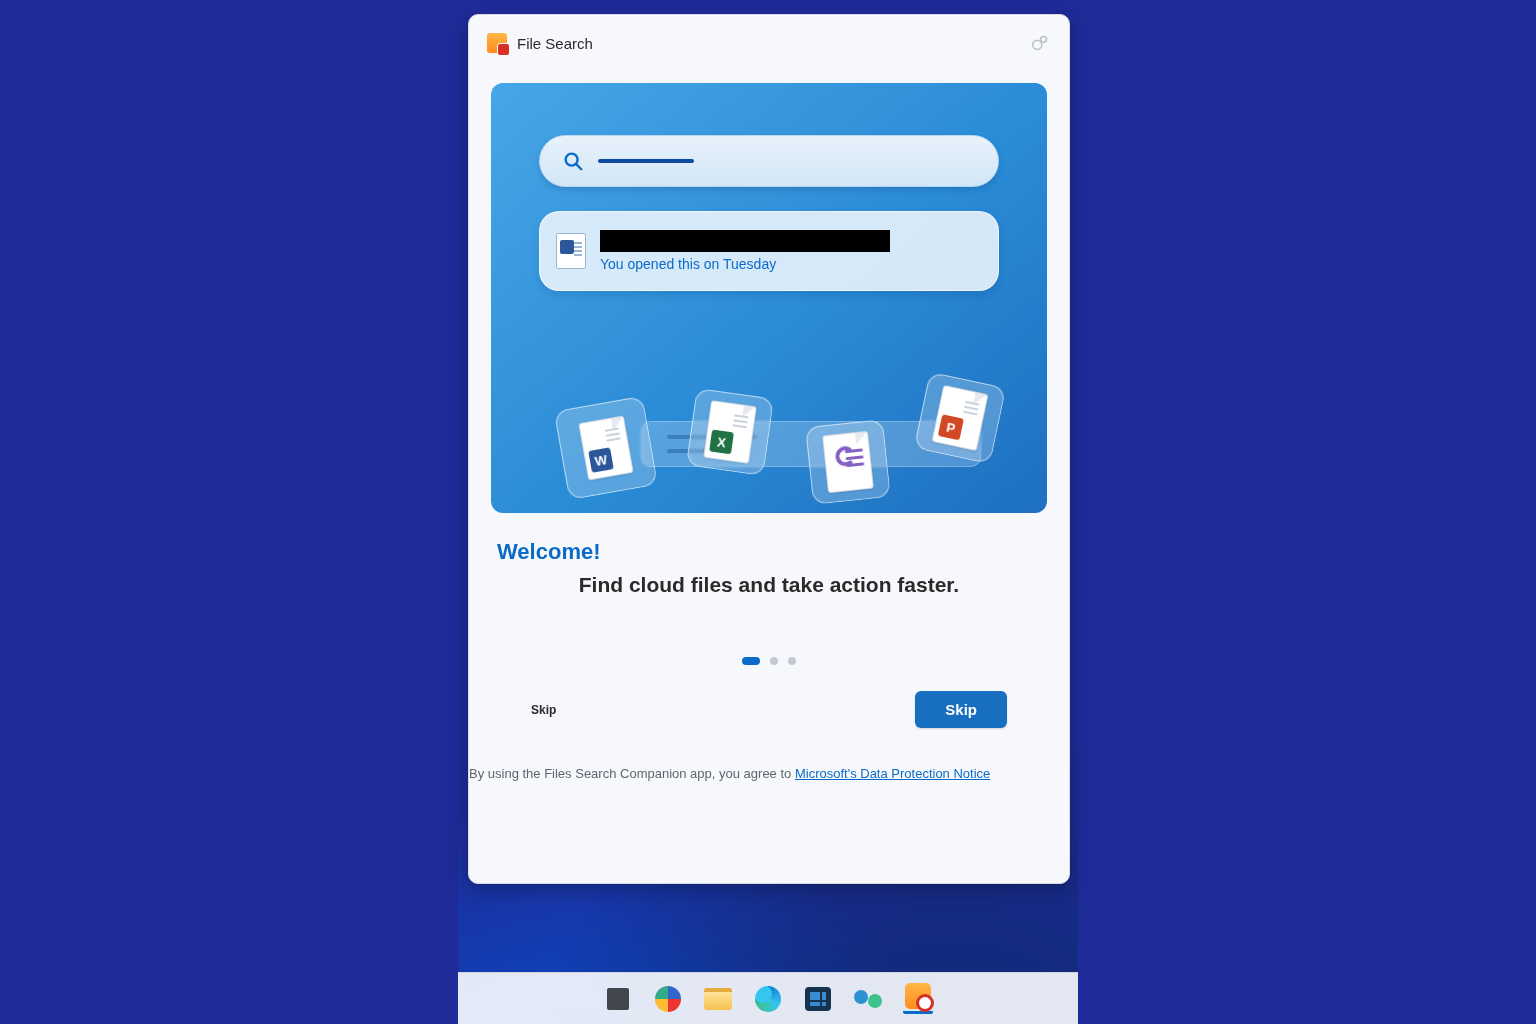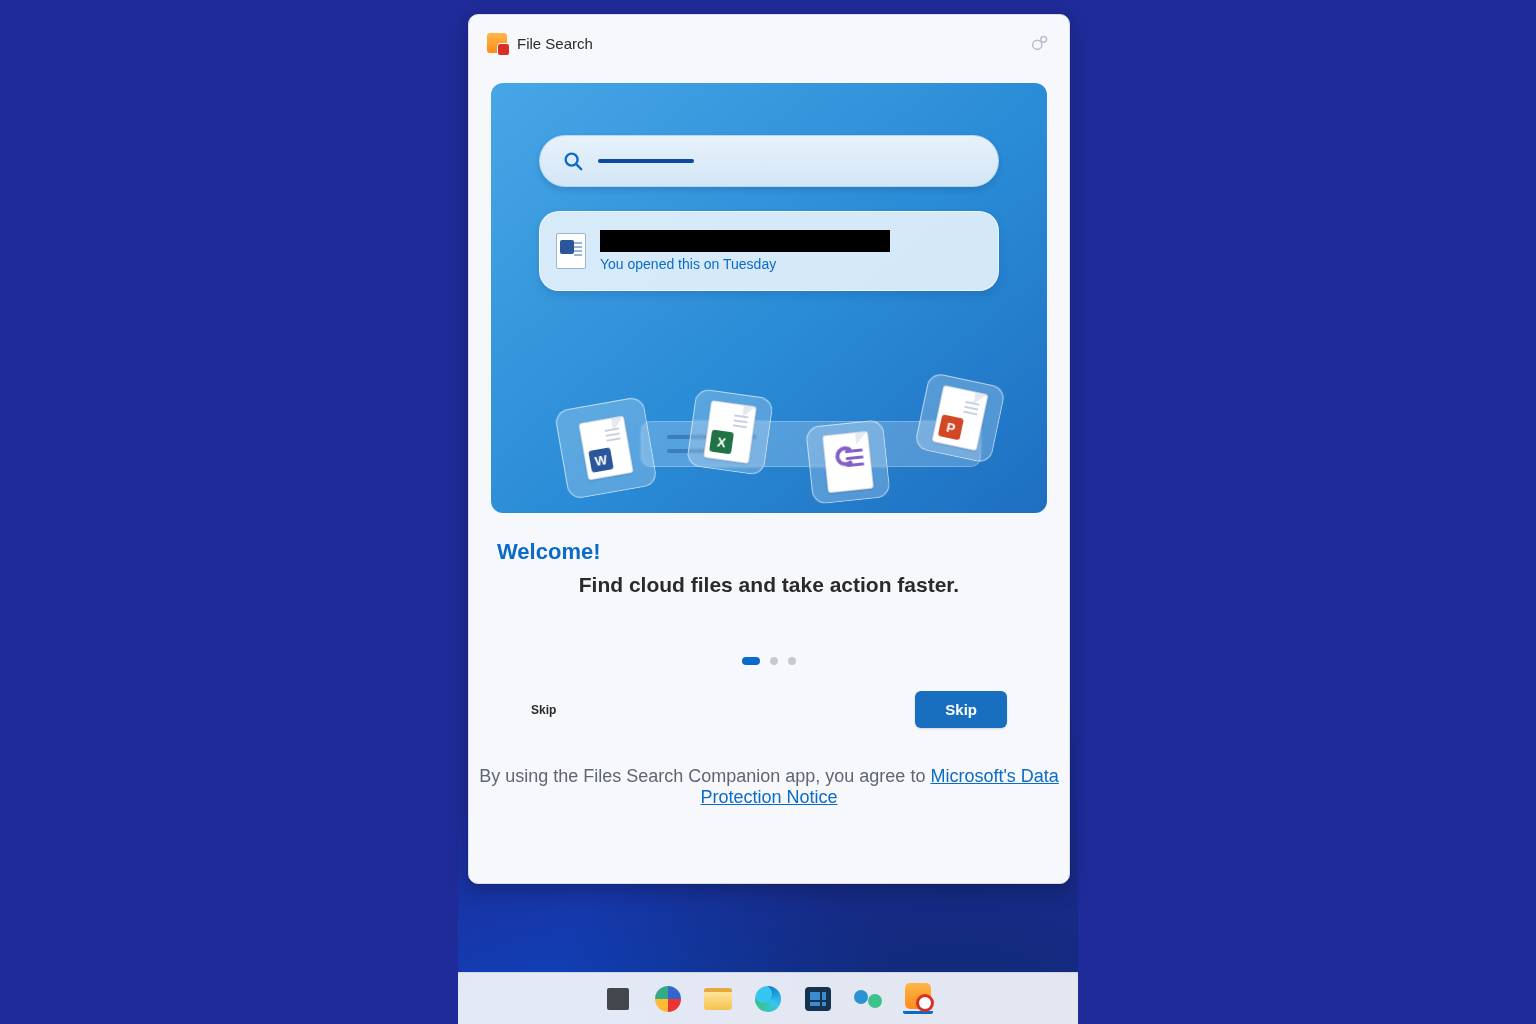--- a/index.html
+++ b/index.html
@@ -150,21 +150,21 @@
   .dot.on { width:18px; border-radius:4px; background:#0b6bc9; }
 
   
   .btn-row { display:flex; justify-content:space-between; align-items:center;
     padding: 26px 62px 0; }
   .skip { color:#2a2a2a; font-size:12px; font-weight:700; cursor:pointer; background:none; border:none; }
   .next { background:#186fbf; color:#fff; border:none; border-radius:6px;
     padding: 10px 30px; font-size:15px; font-weight:600; cursor:pointer;
     box-shadow:0 1px 2px rgba(0,0,0,.15); }
 
-  .legal { margin-top:38px; text-align:center; font-size:18px; color:#5f6672; }
+  .legal { margin-top:38px; font-size:13px; color:#5f6672; }
   .legal a { color:#0b6bc9; text-decoration:underline; }
 
   
   .taskbar {
     position:absolute; left:0; right:0; bottom:0; height:52px;
     background: rgba(245,247,252,.92);
     border-top:1px solid rgba(0,0,0,.08);
     display:flex; align-items:center; justify-content:center; gap:20px;
   }
   .tb-ic { width:30px; height:30px; border-radius:6px; display:flex; align-items:center; justify-content:center; }

